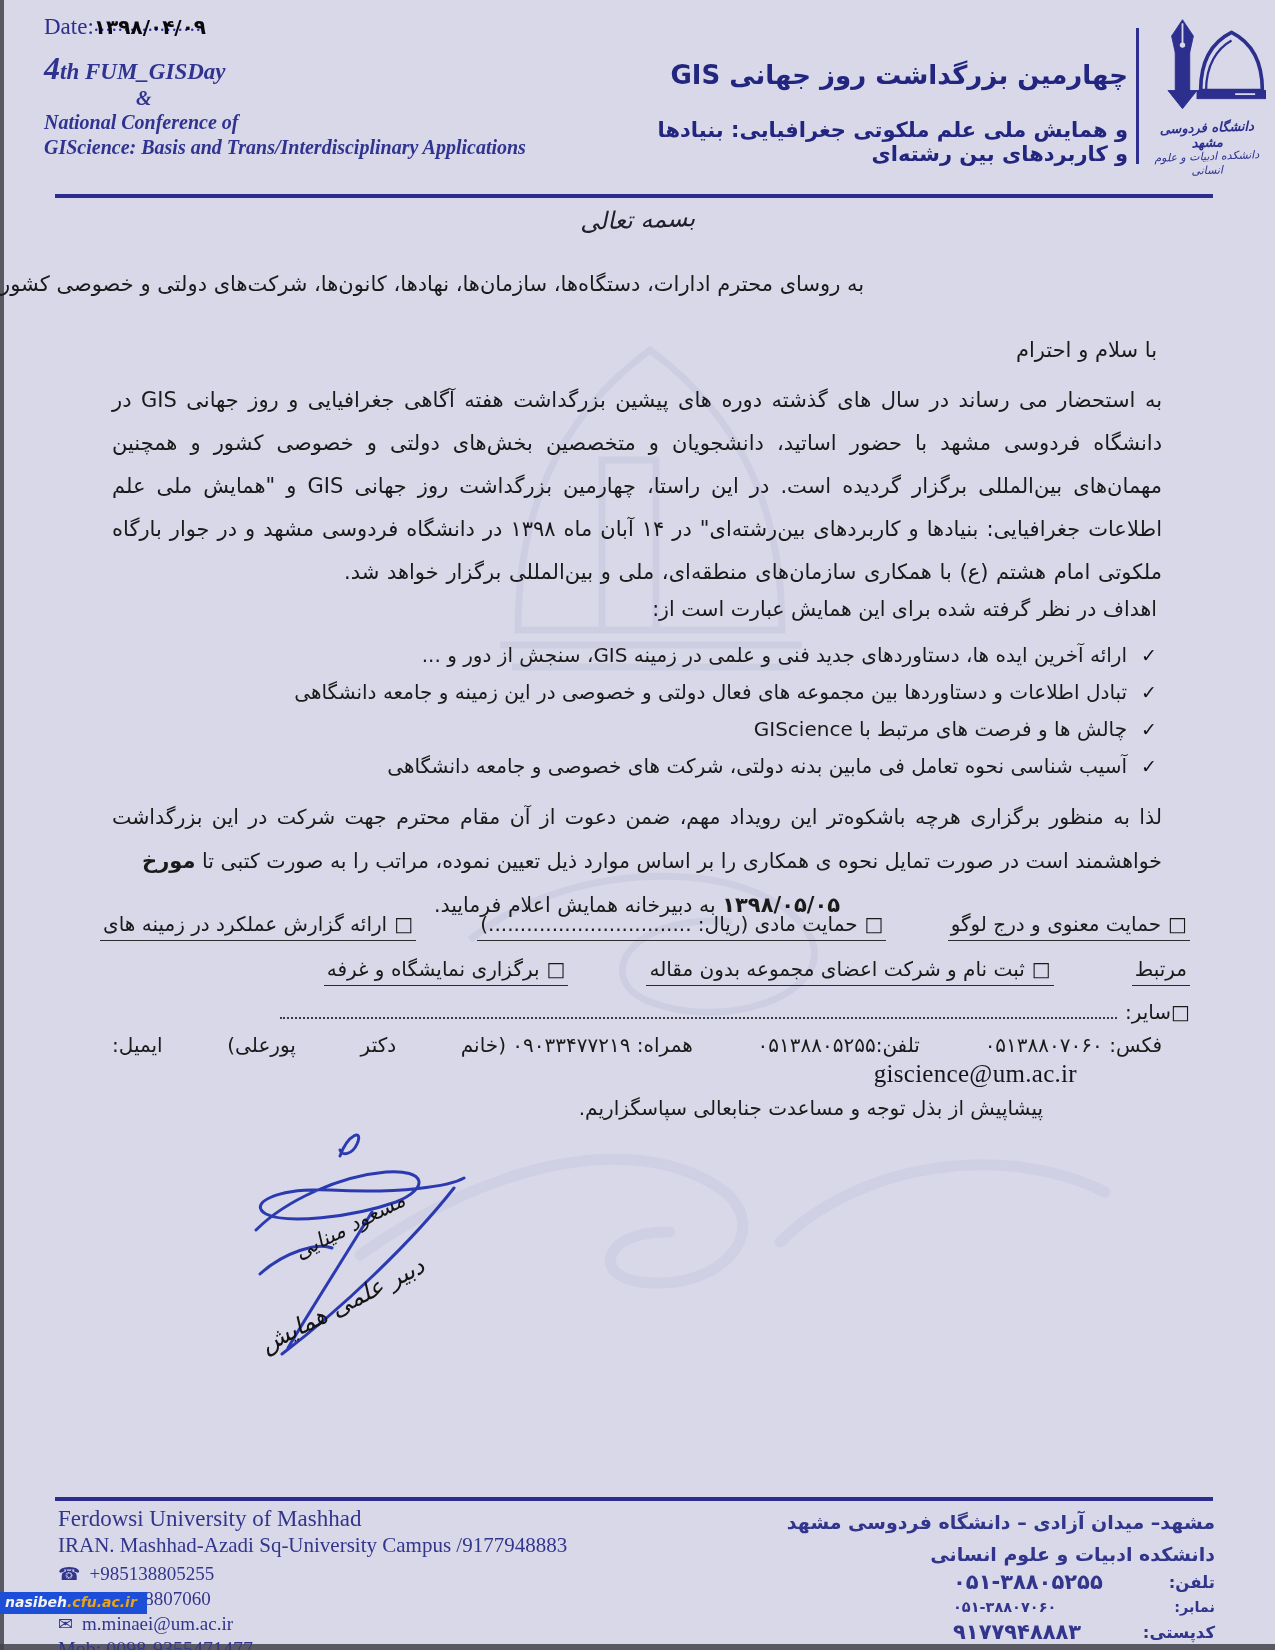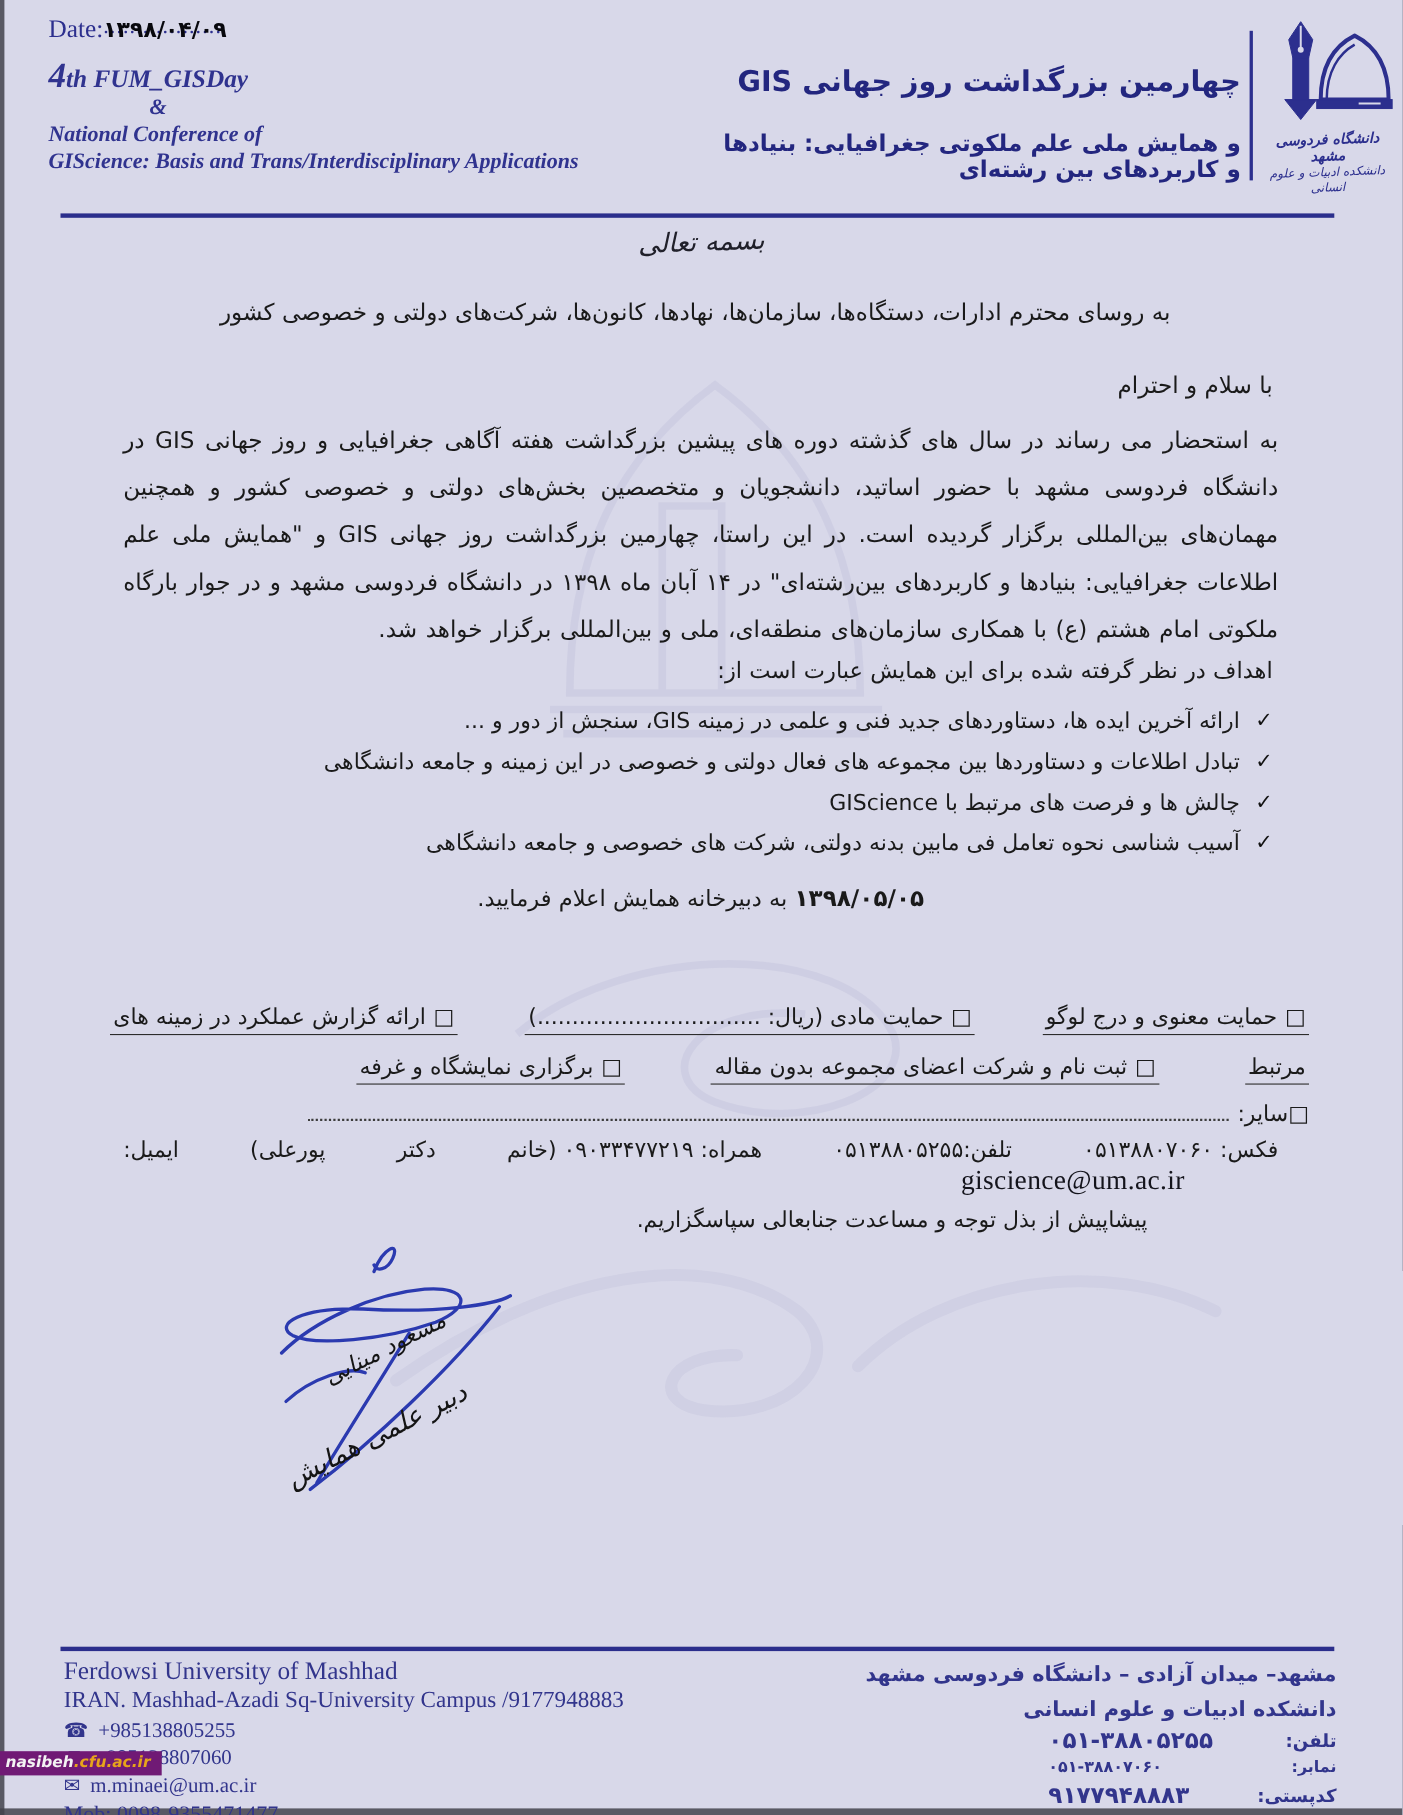--- a/index.html
+++ b/index.html
@@ -29,21 +29,21 @@
   .hdr-fa-sub{font-size:21px;font-weight:700;}
   .hdr-divider{position:absolute;left:1136px;top:28px;width:3px;height:136px;background:#2c2f8e;}
   .hdr-logo{position:absolute;left:1146px;top:16px;width:122px;text-align:center;color:#2c2f8e;}
   .logo-cal{font-size:13px;font-style:italic;font-weight:700;line-height:15px;transform:rotate(-2deg);}
   .logo-cal2{font-size:11px;font-style:italic;line-height:14px;transform:rotate(-2deg);}
   .hdr-rule{position:absolute;left:55px;top:194px;width:1158px;height:4px;background:#2b2e8c;}
 
   
   .bismillah{position:absolute;left:0;top:206px;width:1275px;text-align:center;
     font-size:24px;font-style:italic;color:#20202a;transform:rotate(-2deg);}
-  .recipient{position:absolute;left:0;top:272px;width:1264px;text-align:center;direction:rtl;font-size:21px;}
+  .recipient{position:absolute;left:0;top:272px;width:1264px;text-align:left;direction:rtl;font-size:21px;}
   .greeting{position:absolute;right:118px;top:338px;direction:rtl;font-size:21px;}
   .p1{position:absolute;left:112px;top:379px;width:1050px;direction:rtl;text-align:justify;
     font-size:21px;line-height:43px;word-spacing:1px;}
   .goals-intro{position:absolute;right:118px;top:597px;direction:rtl;font-size:20.5px;}
   .goals{position:absolute;right:118px;top:642px;direction:rtl;font-size:20px;}
   .goal{display:flex;direction:rtl;align-items:flex-start;margin-bottom:10px;line-height:27px;}
   .goal .chk{font-weight:700;margin-left:14px;font-size:19px;color:#111;}
   .p2wrap{position:absolute;left:112px;top:795px;width:1050px;direction:rtl;}
   .p2{text-align:justify;font-size:20.5px;line-height:44px;}
   .p2 b{font-size:21px;}
@@ -66,21 +66,21 @@
   .email-line{position:absolute;right:198px;top:1060px;font-family:"Liberation Serif",serif;
     font-size:25px;color:#14141c;letter-spacing:.3px;}
   .thanks{position:absolute;right:232px;top:1096px;direction:rtl;font-size:20px;}
 
   
   .sig{position:absolute;left:188px;top:1112px;width:350px;height:270px;}
 
   
   .wm-emblem{position:absolute;left:350px;top:300px;opacity:.5;pointer-events:none;}
   .wm-swirl{position:absolute;left:300px;top:1070px;opacity:.55;pointer-events:none;}
-  .wm-strip{position:absolute;left:0;top:1592px;background:#701a75;padding:2px 10px 4px 5px;
+  .wm-strip{position:absolute;left:0;top:1592px;background:#1d4ed8;padding:2px 10px 4px 5px;
     font-size:14px;font-weight:700;font-style:italic;z-index:5;line-height:16px;}
   .wm-a{color:#f3f3f3;} .wm-b{color:#e7a41b;}
 
   
   .footer-rule{position:absolute;left:55px;top:1497px;width:1158px;height:3.5px;background:#2b2e8c;}
   .footer-en{position:absolute;left:58px;top:1505px;color:#32358c;}
   .fe1{font-family:"Liberation Serif",serif;font-size:23px;line-height:27px;}
   .fe2{font-family:"Liberation Serif",serif;font-size:21px;line-height:26px;margin-bottom:3px;}
   .fe-row{font-family:"Liberation Serif",serif;font-size:19px;line-height:25px;display:flex;align-items:center;gap:9px;}
   .fe-icon{font-size:18px;font-family:"DejaVu Sans",sans-serif;}
@@ -174,20 +174,24 @@
       <span class="chk">✓</span>
       <span>چالش ها و فرصت های مرتبط با GIScience</span>
     </div>
     <div class="goal">
       <span class="chk">✓</span>
       <span>آسیب شناسی نحوه تعامل فی مابین بدنه دولتی، شرکت های خصوصی و جامعه دانشگاهی</span>
     </div>
   </div>
 
   <div class="p2wrap">
+    <div class="p2">
+      <span>لذا به منظور برگزاری هرچه باشکوه‌تر این رویداد مهم، ضمن دعوت از آن مقام محترم جهت شرکت در این بزرگداشت خواهشمند است در صورت تمایل نحوه ی همکاری را بر اساس موارد ذیل تعیین نموده، مراتب را به صورت کتبی تا</span>
+      <b>مورخ</b>
+    </div>
     <div class="p2-last">
       <b>۱۳۹۸/۰۵/۰۵</b>
       <span>به دبیرخانه همایش اعلام فرمایید.</span>
     </div>
   </div>
 
   <div class="frow1">
     <span class="fitem"><span class="cb">□</span><span>حمایت معنوی و درج لوگو</span></span>
     <span class="fitem"><span class="cb">□</span><span>حمایت مادی (ریال: ................................)</span></span>
     <span class="fitem"><span class="cb">□</span><span>ارائه گزارش عملکرد در زمینه های</span></span>

